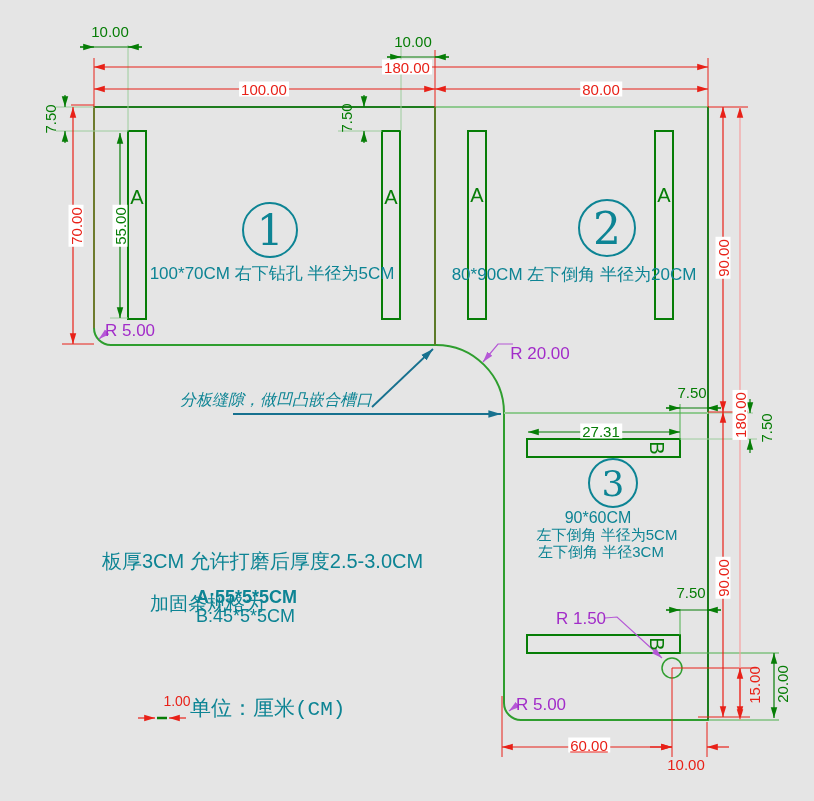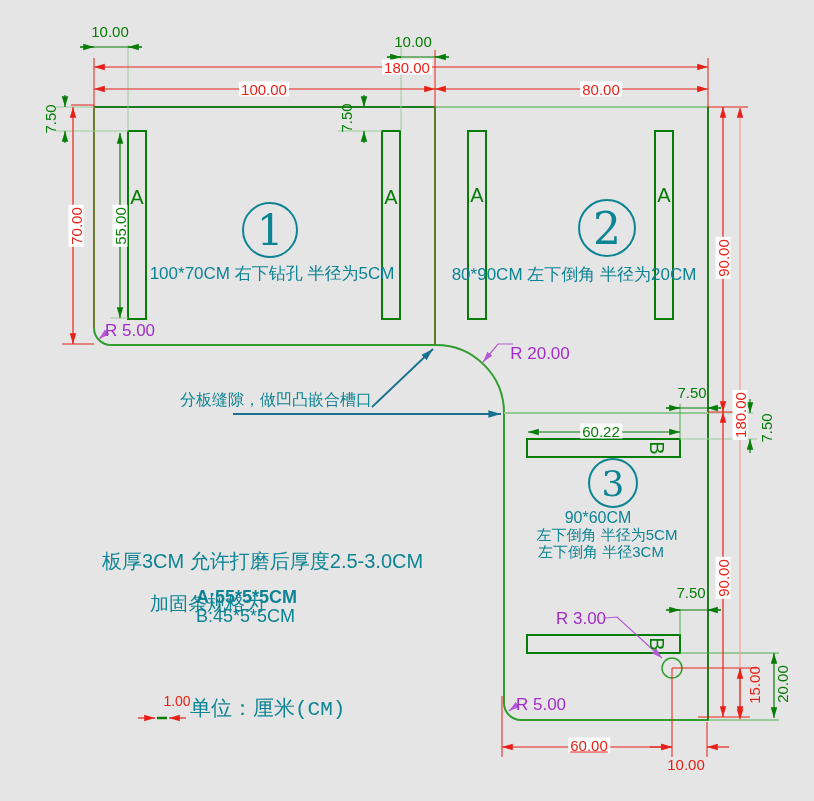--- a/index.html
+++ b/index.html
@@ -150,31 +150,31 @@
 <span class="lbl red bg" style="left:264px;top:89px;">100.00</span>
 <span class="lbl red bg" style="left:601px;top:89px;">80.00</span>
 <span class="lbl green rot" style="left:50px;top:119px;">7.50</span>
 <span class="lbl green rot" style="left:346px;top:118px;">7.50</span>
 <span class="lbl red rot bg" style="left:76px;top:226px;">70.00</span>
 <span class="lbl green rot bg" style="left:120px;top:226px;">55.00</span>
 <span class="lbl red rot bg" style="left:723px;top:258px;">90.00</span>
 <span class="lbl red rot bg" style="left:740px;top:415px;">180.00</span>
 <span class="lbl green rot" style="left:766px;top:428px;">7.50</span>
 <span class="lbl green" style="left:692px;top:392px;">7.50</span>
-<span class="lbl green bg" style="left:601px;top:431px;">60.22</span>
+<span class="lbl green bg" style="left:601px;top:431px;">27.31</span>
 <span class="lbl red rot bg" style="left:723px;top:578px;">90.00</span>
 <span class="lbl green" style="left:691px;top:592px;">7.50</span>
 <span class="lbl red rot" style="left:754px;top:685px;">15.00</span>
 <span class="lbl green rot" style="left:782px;top:684px;">20.00</span>
 <span class="lbl red bg" style="left:589px;top:745px;text-decoration:underline;">60.00</span>
 <span class="lbl red" style="left:686px;top:764px;">10.00</span>
 
 <span class="lbl purple" style="left:130px;top:330px;">R 5.00</span>
 <span class="lbl purple" style="left:540px;top:344px;margin-top:9px;">R 20.00</span>
-<span class="lbl purple" style="left:581px;top:618px;">R 3.00</span>
+<span class="lbl purple" style="left:581px;top:618px;">R 1.50</span>
 <span class="lbl purple" style="left:541px;top:704px;">R 5.00</span>
 
 <span class="lbl striplbl" style="left:137px;top:197px;">A</span>
 <span class="lbl striplbl" style="left:391px;top:197px;">A</span>
 <span class="lbl striplbl" style="left:477px;top:195px;">A</span>
 <span class="lbl striplbl" style="left:664px;top:195px;">A</span>
 <span class="lbl striplbl rot90" style="left:657px;top:448px;">B</span>
 <span class="lbl striplbl rot90" style="left:657px;top:644px;">B</span>
 
 <div class="circ" style="left:270px;top:230px;width:52px;height:52px;font-size:42px;">
@@ -185,21 +185,21 @@
     </div>
 <div class="circ" style="left:613px;top:483px;width:46px;height:46px;font-size:36px;">
       <span>3</span>
     </div>
 
 <span class="lbl teal f17" style="left:272px;top:273px;">100*70CM 右下钻孔 半径为5CM</span>
 <span class="lbl teal f17" style="left:574px;top:274px;">80*90CM 左下倒角 半径为20CM</span>
 <span class="lbl teal f16" style="left:598px;top:518px;">90*60CM</span>
 <span class="lbl teal" style="left:607px;top:534px;">左下倒角 半径为5CM</span>
 <span class="lbl teal" style="left:601px;top:551px;">左下倒角 半径3CM</span>
-<span class="lbl teal f16" style="left:276px;top:400px;">分板缝隙，做凹凸嵌合槽口</span>
+<span class="lbl teal f16" style="left:276px;top:400px;font-style:italic;">分板缝隙，做凹凸嵌合槽口</span>
 <span class="lbl teal f20 al" style="left:102px;top:561px;">板厚3CM 允许打磨后厚度2.5-3.0CM</span>
 <span class="lbl teal f19 al" style="left:102px;top:603px;">加固条规格为</span>
 <span class="lbl teal f18 al" style="left:196px;top:597px;font-weight:bold;">A:55*5*5CM</span>
 <span class="lbl teal f18 al" style="left:196px;top:616px;">B:45*5*5CM</span>
 <span class="lbl red f14" style="left:163px;top:701px;margin-left:14px;">1.00</span>
 <span class="lbl teal f21 al" style="left:190px;top:709px;font-family:Liberation Mono, monospace;">单位：厘米(CM)</span>
 
 </div>
 
 </body></html>

